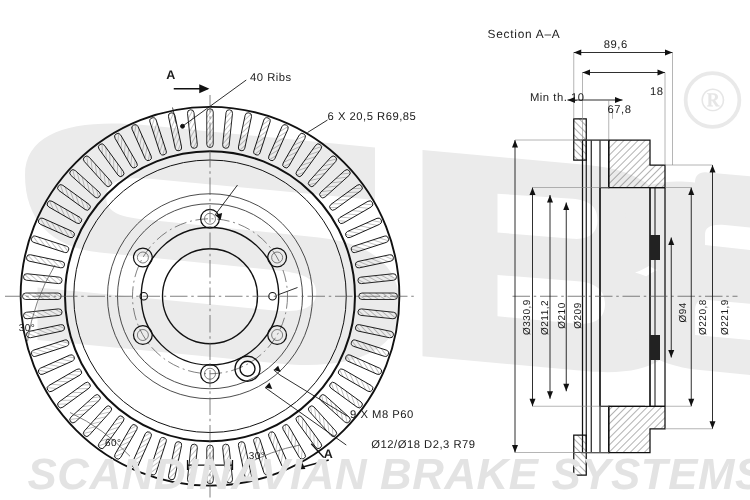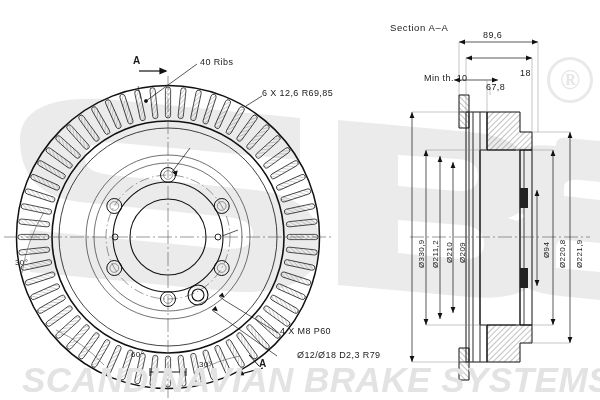--- a/index.html
+++ b/index.html
@@ -227,25 +227,25 @@
 
     <g stroke="#111" stroke-width="1">
       <line x1="150" y1="372" x2="186" y2="372"></line>
       <line x1="150" y1="368" x2="150" y2="376"></line>
       <line x1="186" y1="368" x2="186" y2="376"></line>
     </g>
   </svg>
 
   <div class="lbl mark" style="left:133px;top:55px;">A</div>
   <div class="lbl" style="left:200px;top:57px;">40 Ribs</div>
-  <div class="lbl" style="left:262px;top:88px;">6 X 12,6   R69,85</div>
-  <div class="lbl" style="left:280px;top:326px;">4 X M8   P60</div>
+  <div class="lbl" style="left:262px;top:88px;">6 X 20,5   R69,85</div>
+  <div class="lbl" style="left:280px;top:326px;">9 X M8   P60</div>
   <div class="lbl" style="left:297px;top:350px;">Ø12/Ø18 D2,3   R79</div>
   <div class="lbl sm" style="left:15px;top:258px;">30°</div>
-  <div class="lbl sm" style="left:84px;top:350px;padding-left:47px;">60°</div>
+  <div class="lbl sm" style="left:84px;top:350px;">60°</div>
   <div class="lbl sm" style="left:199px;top:360px;">30°</div>
   <div class="lbl mark" style="left:259px;top:358px;">A</div>
 
   <svg class="layer">
     <defs>
       <pattern id="xh" width="4" height="4" patternUnits="userSpaceOnUse" patternTransform="rotate(45)">
         <line x1="0" y1="0" x2="0" y2="4" stroke="#333" stroke-width="0.6"></line>
       </pattern>
       <pattern id="xh2" width="4" height="4" patternUnits="userSpaceOnUse" patternTransform="rotate(-45)">
         <line x1="0" y1="0" x2="0" y2="4" stroke="#333" stroke-width="0.6"></line>

